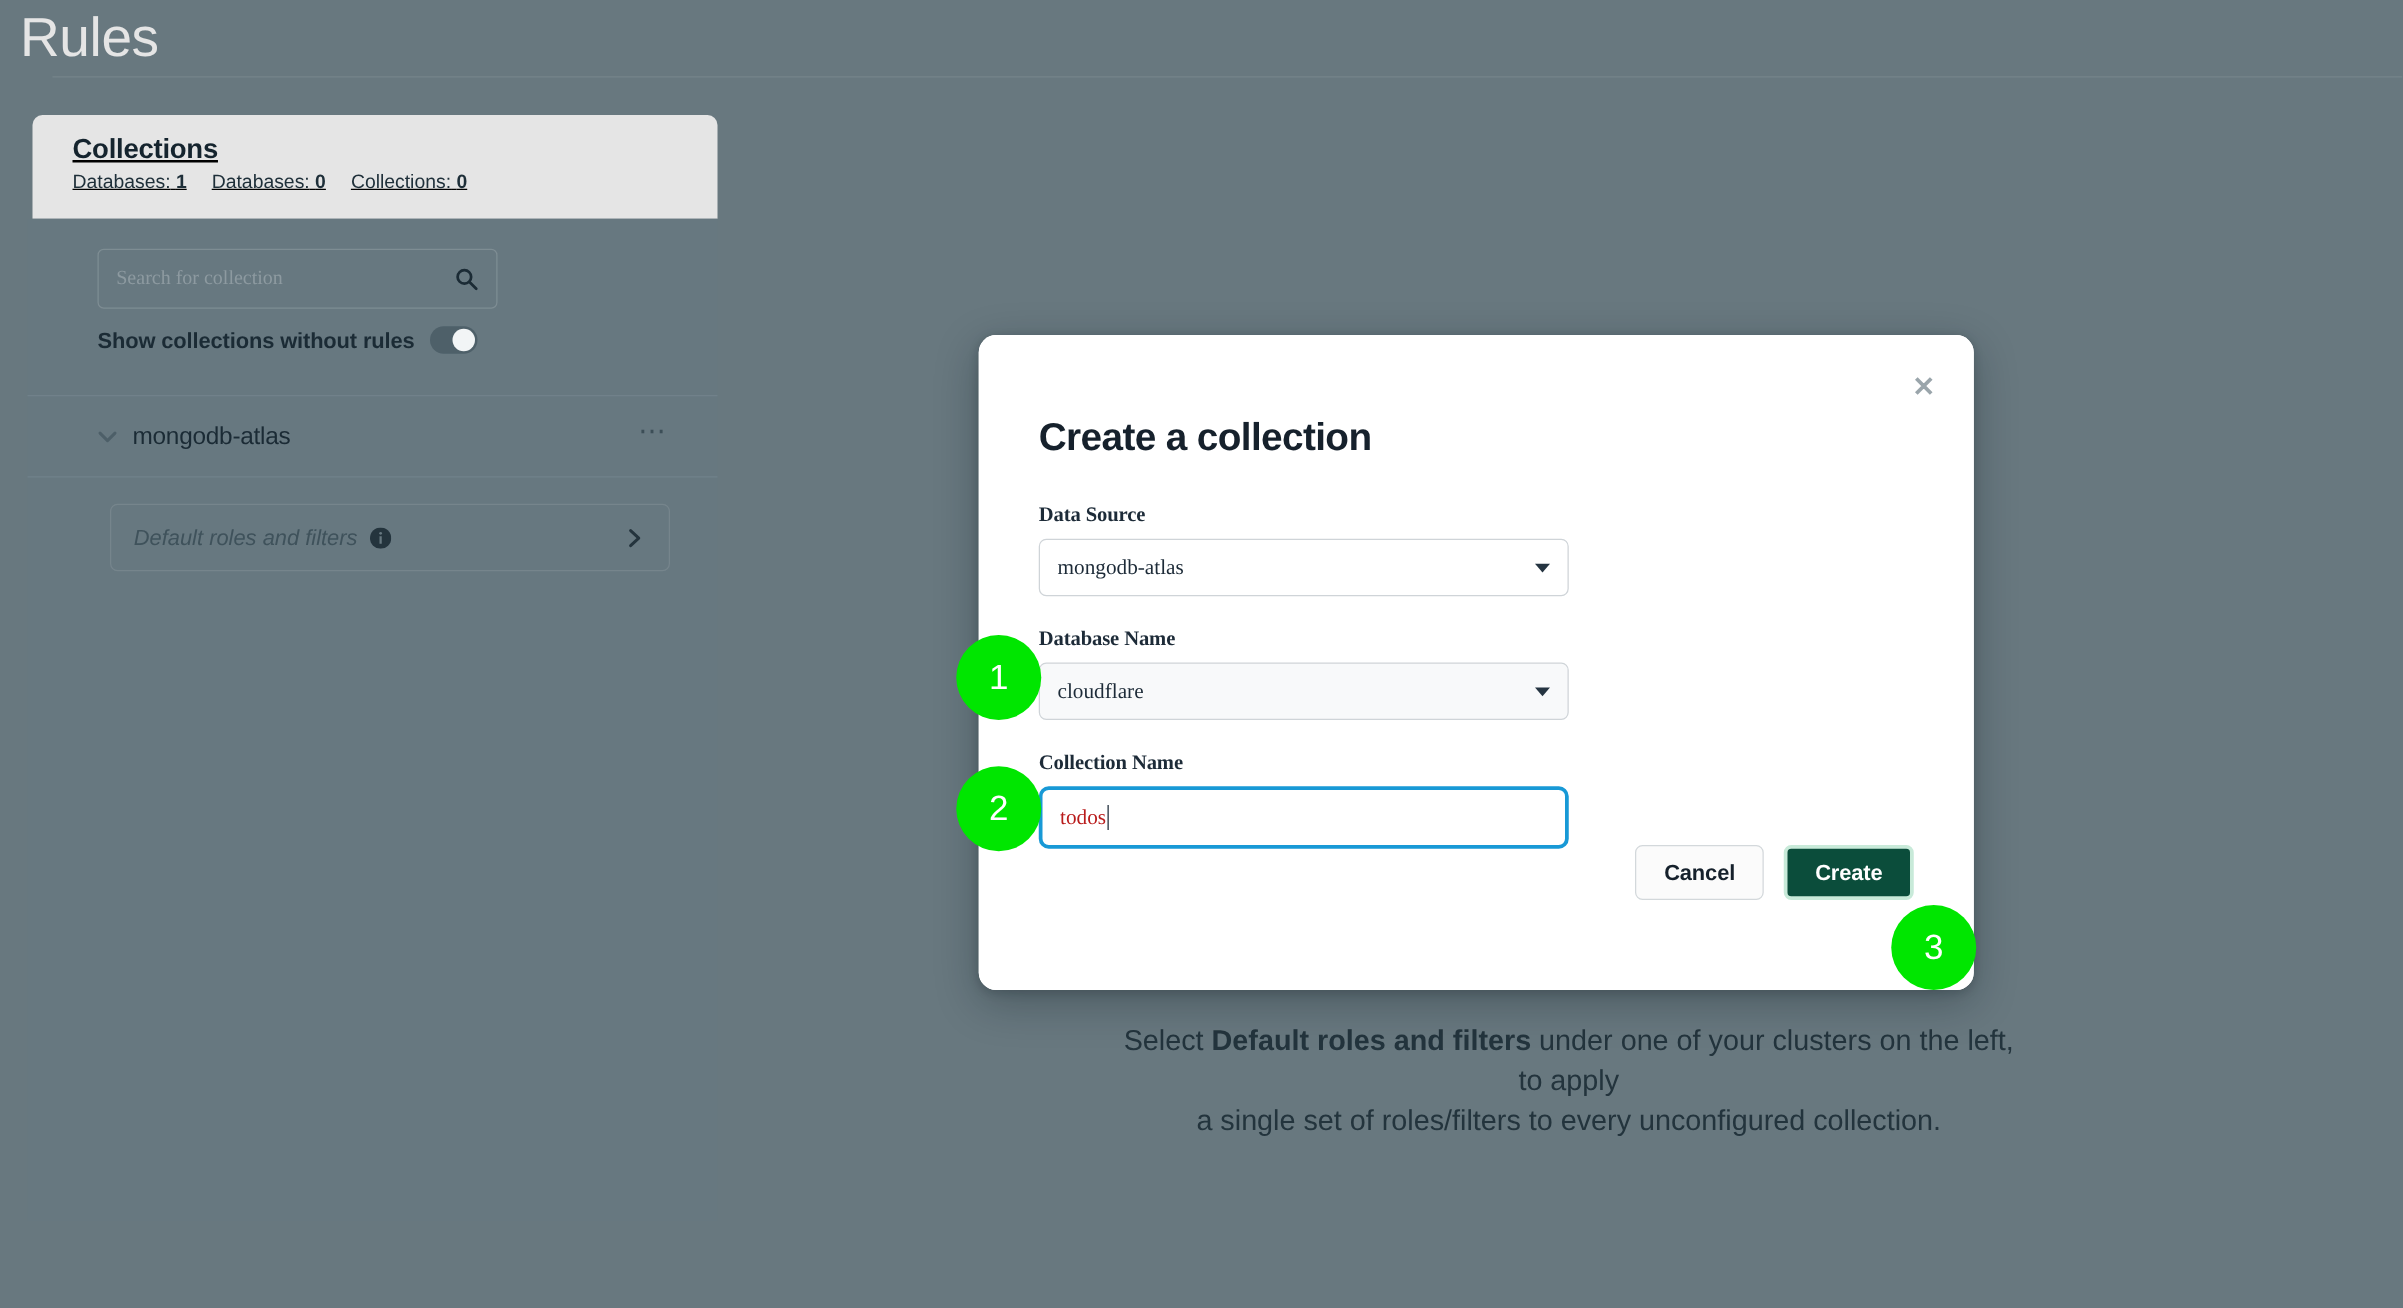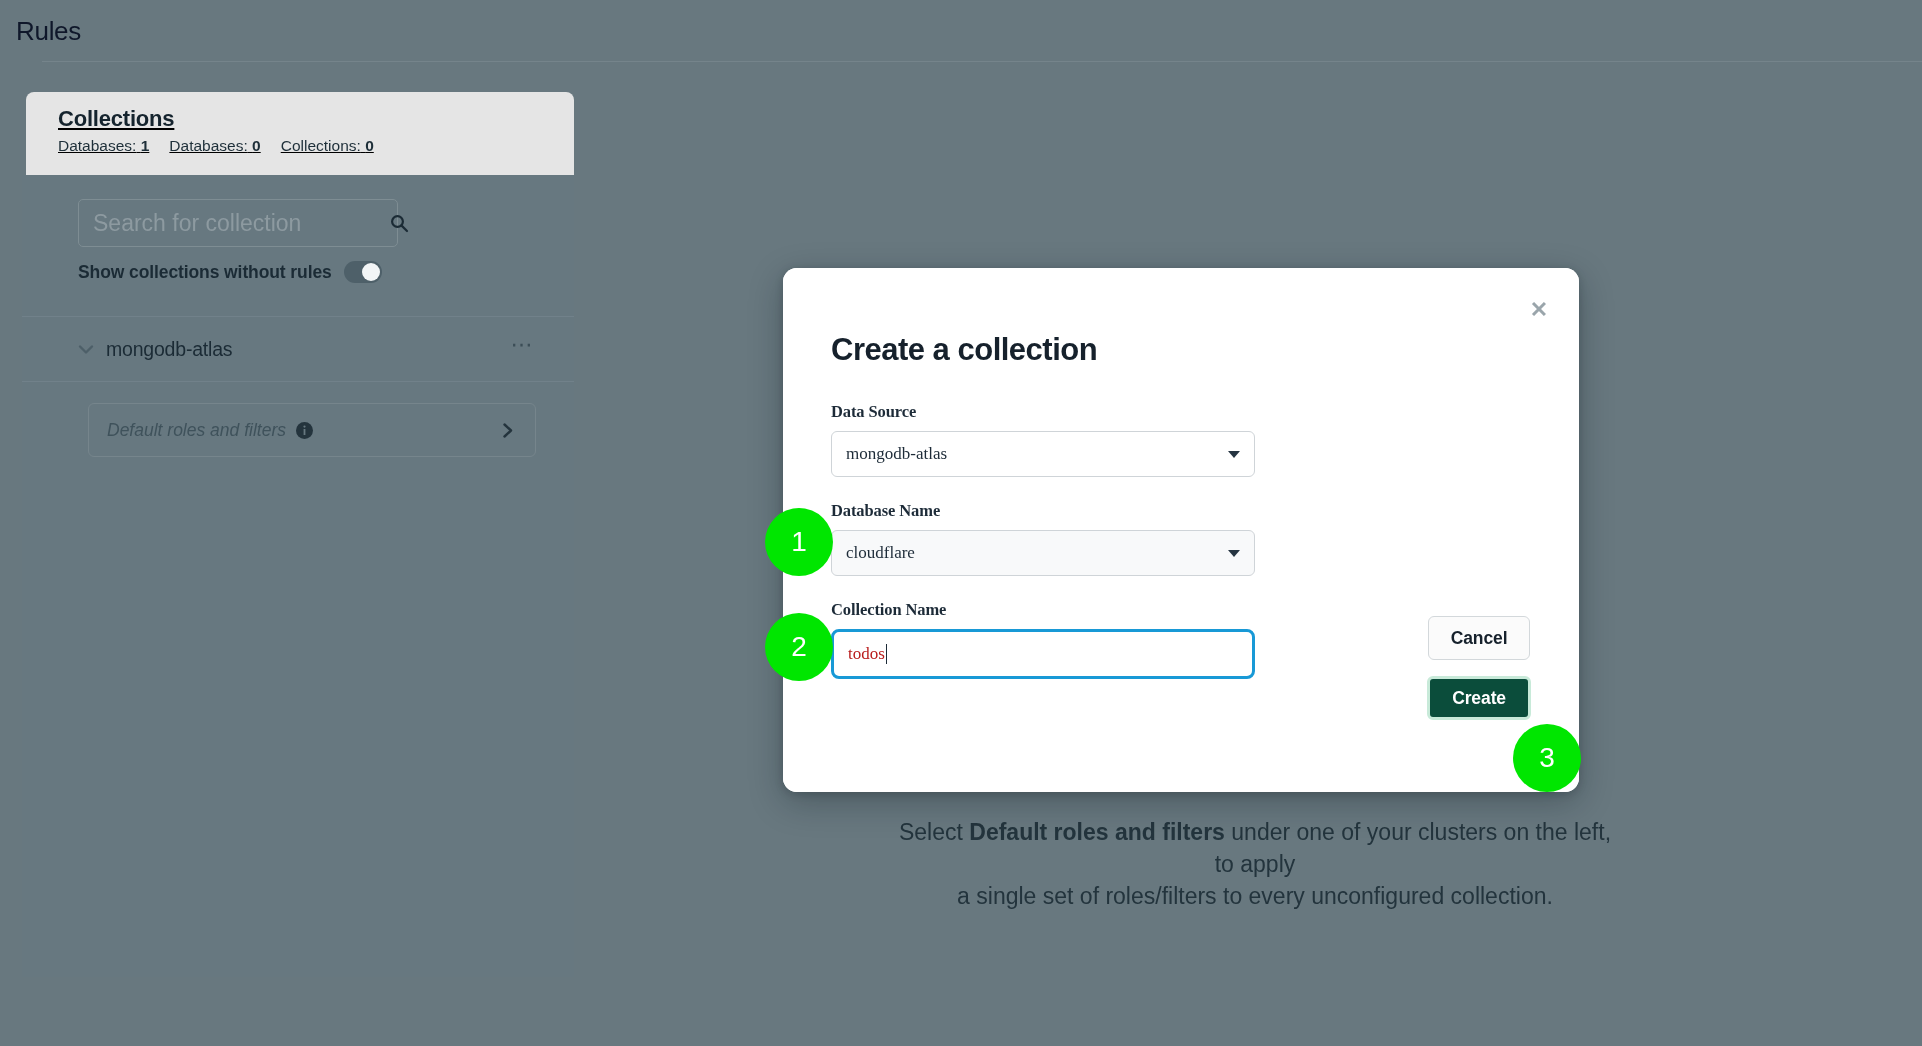--- a/index.html
+++ b/index.html
@@ -22,23 +22,23 @@
   .page-header {
     position: absolute;
     left: 0; top: 0;
     width: 1922px;
     height: 62px;
     display: flex;
     align-items: center;
     padding-left: 16px;
   }
   .page-title {
-    font-size: 26px;
+    font-size: 44px;
     font-weight: 400;
-    color: #0f172a;
+    color: #e5e5e5;
     letter-spacing: -0.3px;
   }
   .header-divider {
     position: absolute;
     left: 42px; top: 61px;
     width: 1880px;
     height: 1px;
     background: #75848b;
   }
 
@@ -96,22 +96,22 @@
     background: transparent;
     display: flex;
     align-items: center;
     padding: 0 14px;
   }
   .search-box input {
     flex: 1;
     border: none;
     outline: none;
     background: transparent;
-    font-family: Liberation Sans, sans-serif;
-    font-size: 23px;
+    font-family: Liberation Serif, serif;
+    font-size: 16px;
     color: #22333c;
   }
   .search-box input::placeholder { color: #8d9aa0; }
   .search-icon {
     width: 20px; height: 20px;
     flex: 0 0 20px;
     color: #1b2b35;
   }
   .search-icon svg { display: block; }
 
@@ -319,21 +319,20 @@
     margin-left: 1px;
   }
 
   .modal-actions {
     position: absolute;
     right: 48px;
     bottom: 72px;
     display: flex;
     gap: 16px;
     align-items: center;
-    flex-direction: column;
   }
   .btn {
     height: 44px;
     padding: 0 22px;
     border-radius: 6px;
     font-size: 17.5px;
     font-weight: 700;
     letter-spacing: -0.1px;
     display: flex;
     align-items: center;

